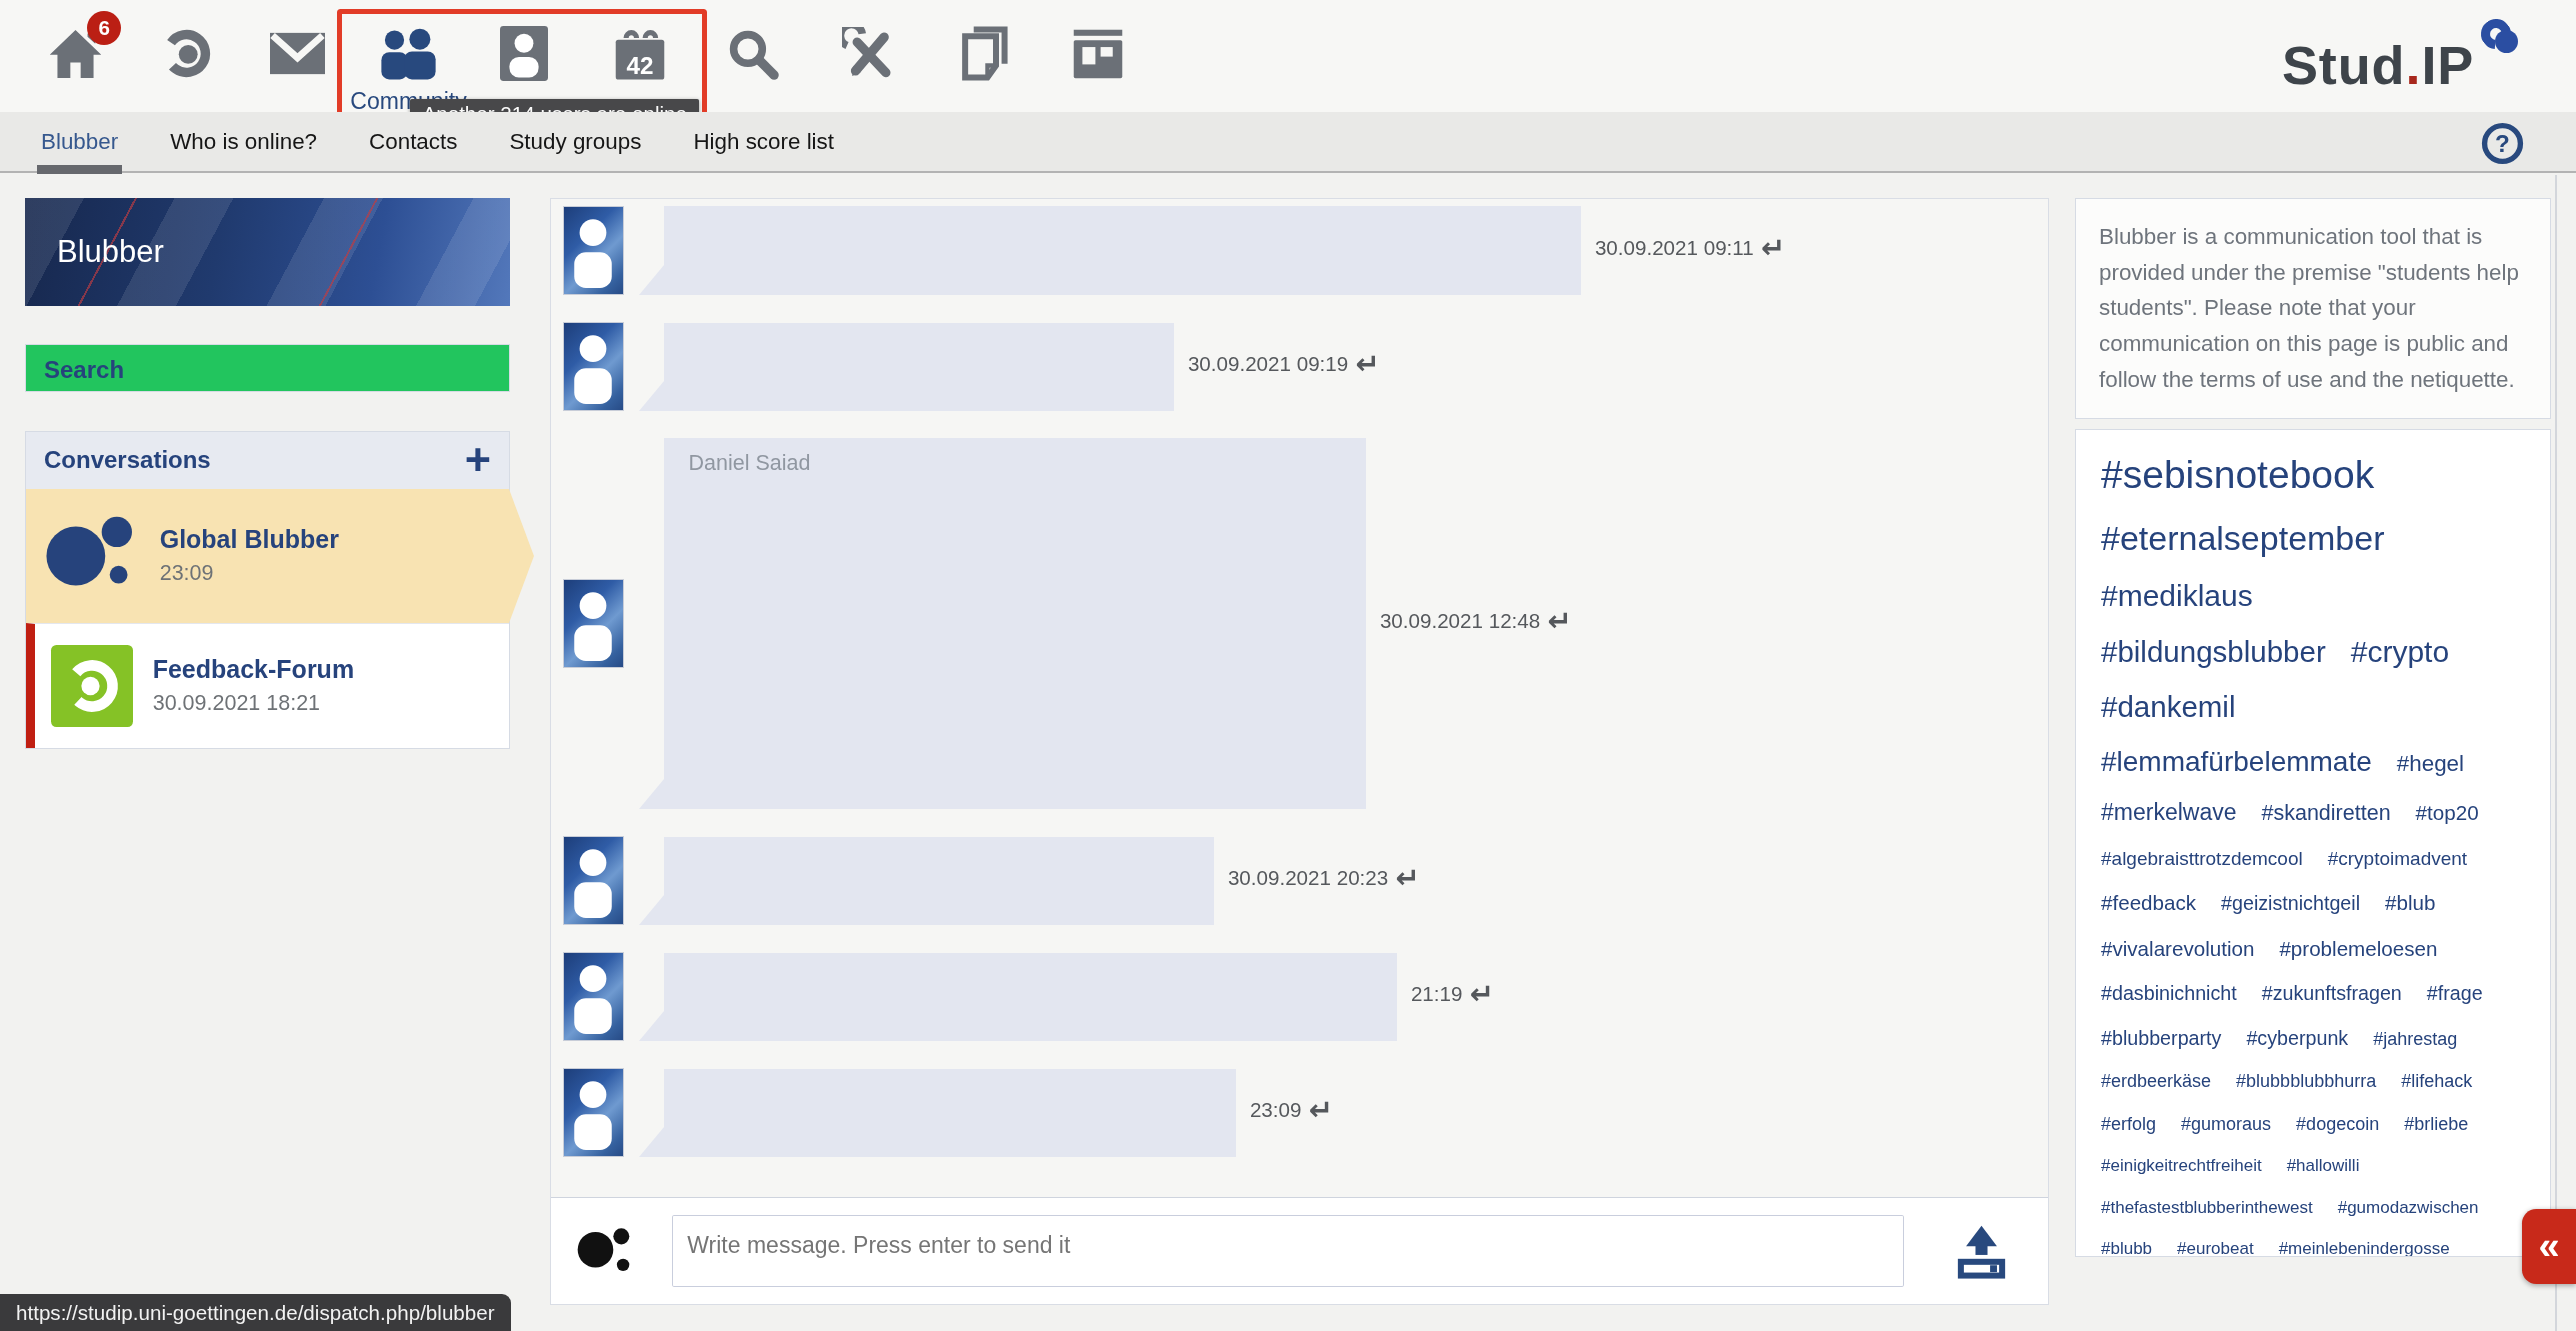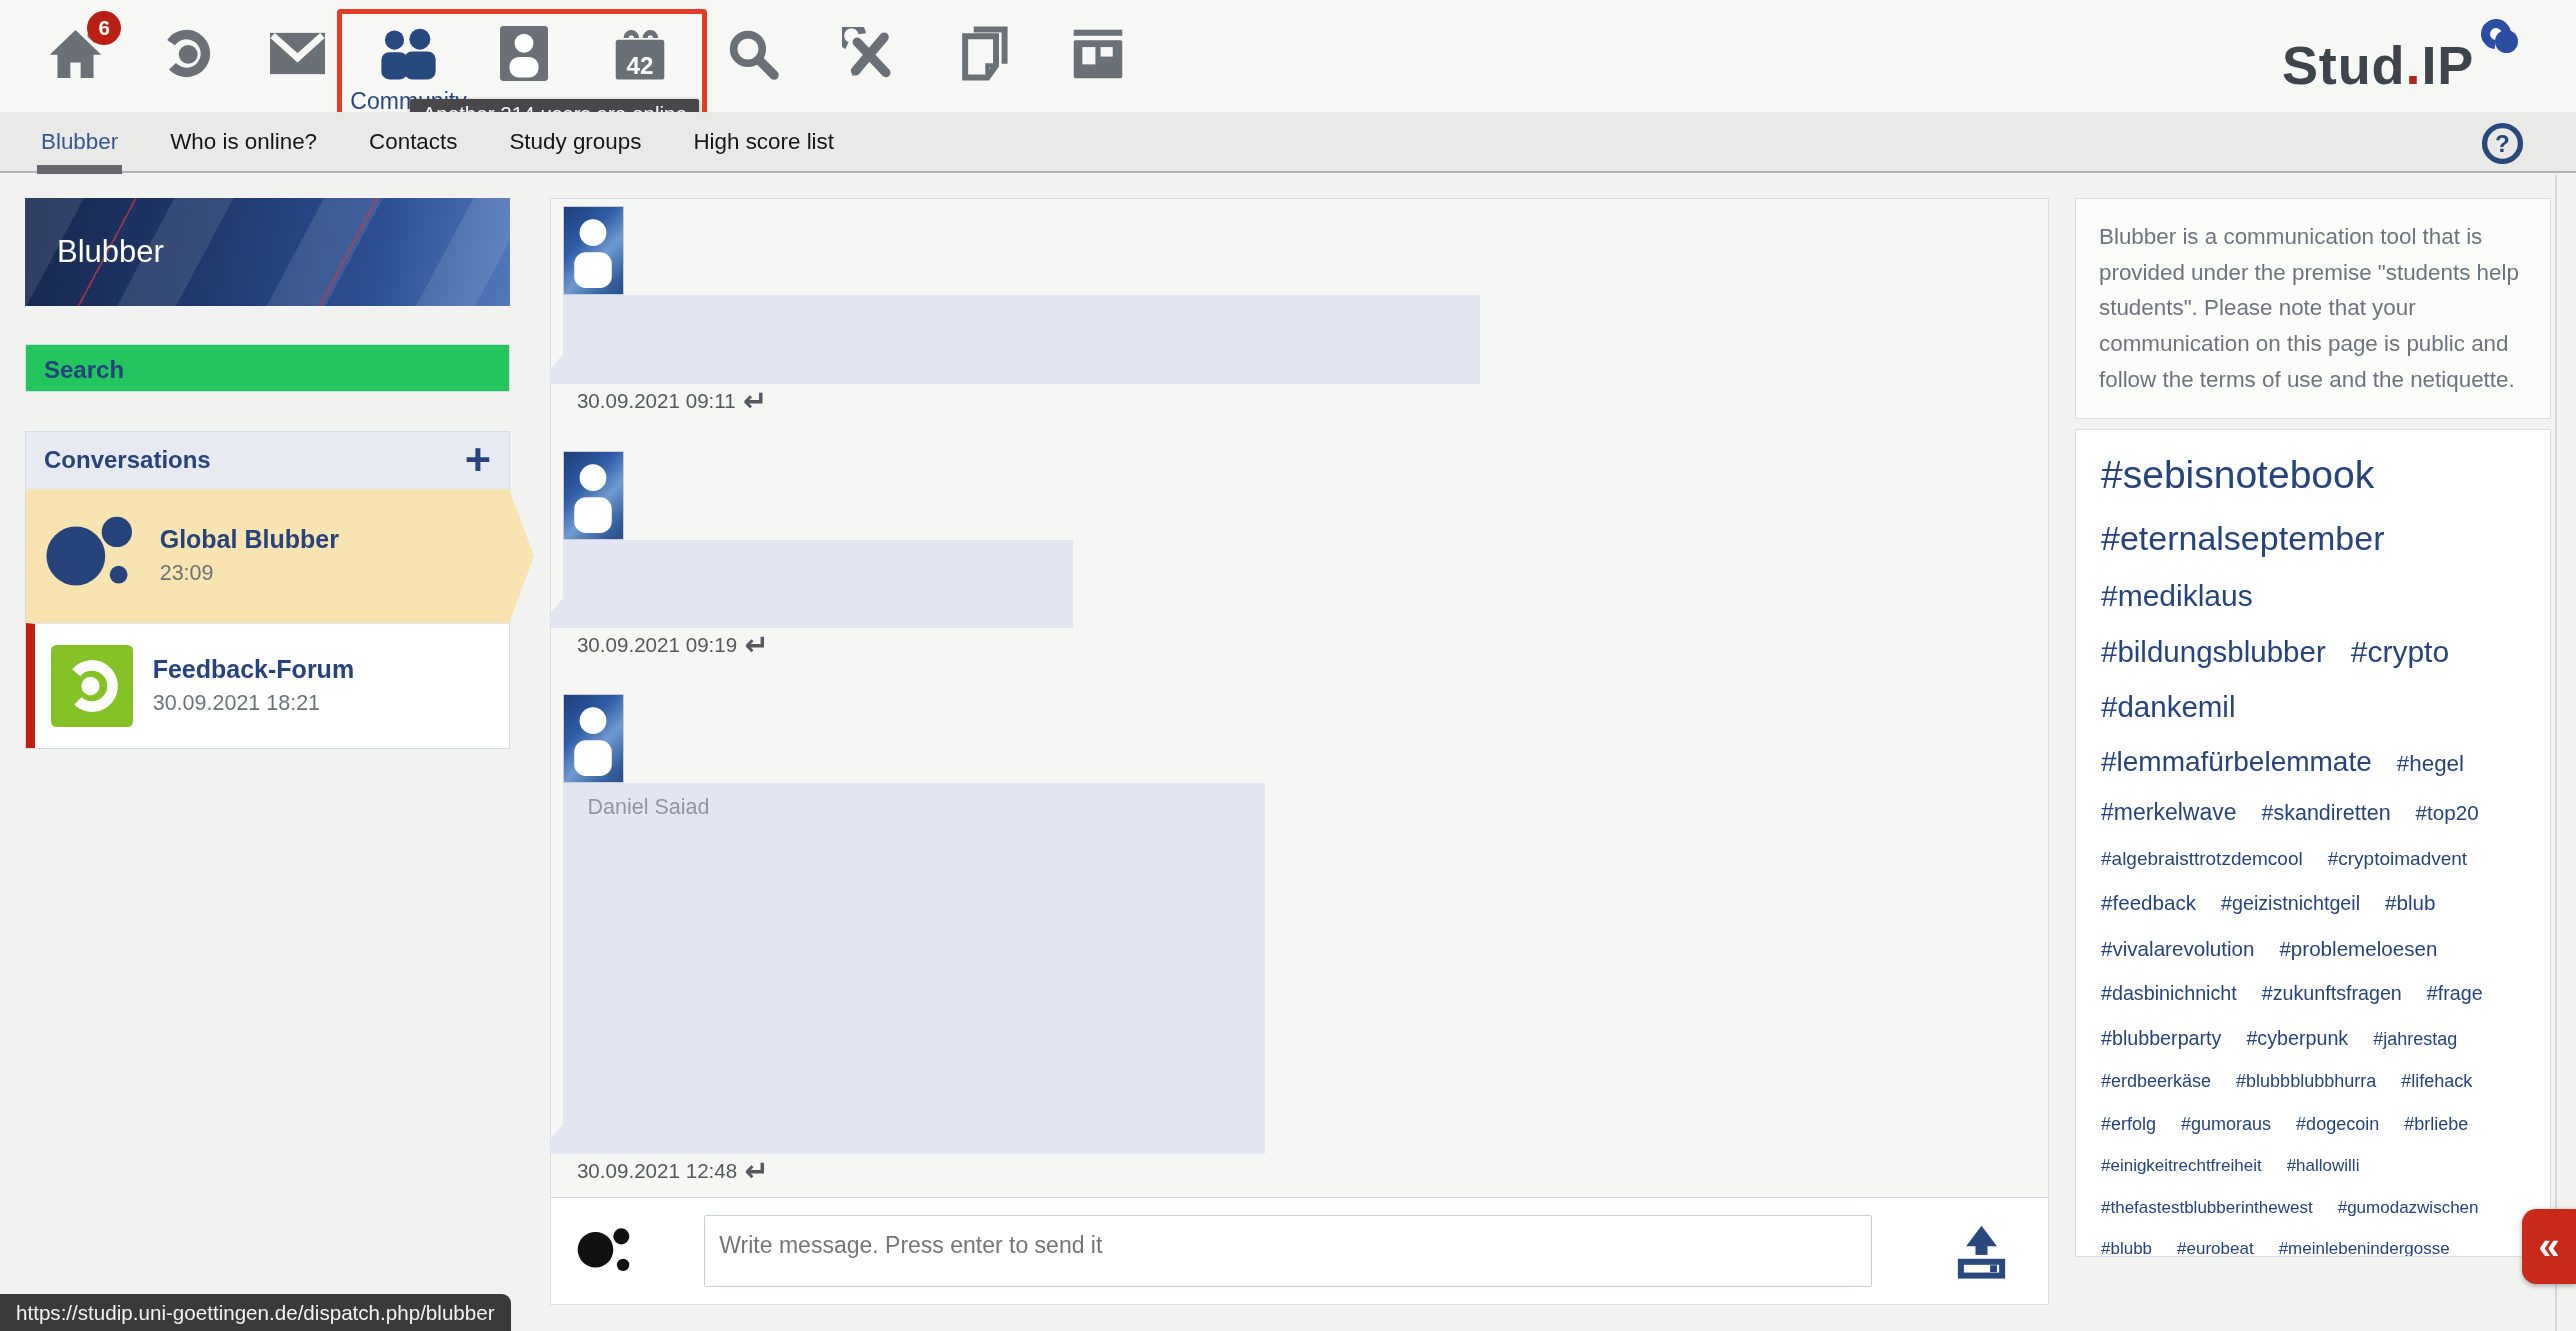--- a/index.html
+++ b/index.html
@@ -70,34 +70,34 @@
   .conv-texts { margin-left:19.7px; }
   .conv-title { color:#26437c; font-size:25px; font-weight:bold; }
   .conv-time { color:#6e7276; font-size:21.5px; margin-top:7.2px; }
   .feedback-avatar { width:82px; height:82px; background:#85c226; border-radius:5.4px; flex:0 0 auto;
     display:flex; align-items:center; justify-content:center; }
 
   
   .chat { position:absolute; left:550px; top:23px; width:1499px; height:1107px;
     background:#f6f6f4; border:1.8px solid #d9dde5; }
   .msg-area { position:absolute; left:0; top:0; right:0; bottom:107px; overflow:hidden; padding:7.2px 16px 0 11.6px; }
-  .msg-row { display:flex; align-items:flex-start; margin-bottom:27px;flex-direction:column; }
+  .msg-row { display:flex; align-items:center; margin-bottom:27px; }
   .msg-avatar { width:61px; height:89px; flex:0 0 auto; margin-right:40px; position:relative; z-index:2;
     background:linear-gradient(135deg,#1d3e7a 0%,#2f5ca6 35%,#6f9ad0 60%,#35619f 85%,#274b86 100%);
     border:1.8px solid #c8cdd8; display:flex; align-items:center; justify-content:center; }
   .bubble { position:relative; background:#e3e6f0; flex:0 0 auto; }
   .bubble::after { content:""; position:absolute; left:-25px; bottom:0; width:0; height:0;
     border-bottom:30px solid #e3e6f0; border-left:25px solid transparent; }
   .bubble .author { position:absolute; left:25px; top:12.5px; color:#9097a1; font-size:21.5px; }
   .msg-meta { display:flex; align-items:center; margin-left:14.3px; margin-bottom:5.4px;
     color:#55585c; font-size:20.6px; white-space:nowrap; }
   .reply-glyph { font-size:29px; font-weight:bold; margin-left:7.2px; color:#55585c; }
 
   .composer { position:absolute; left:0; right:0; bottom:0; height:107px; background:#fff;
-    border-top:1.8px solid #cfd4de; display:flex; align-items:center; padding:0 39px 0 23px;gap:32px; }
+    border-top:1.8px solid #cfd4de; display:flex; align-items:center; padding:0 39px 0 23px; }
   .composer-input { flex:1; height:72px; margin:0 50px 0 39px; border:1.8px solid #c9cedd; border-radius:1.8px;
     background:#fff; font-size:23px; padding:16px 14.3px; color:#333; resize:none; outline:none; font-family:inherit; }
 
   
   .rightbar { position:absolute; left:2075px; top:23px; width:476px; }
   .infobox { background:#fcfcfb; border:1.8px solid #d6dbe4; padding:19.7px 23px;
     color:#6e747c; font-size:22.4px; line-height:1.6; }
   .tagbox { margin-top:10.7px; background:#fff; border:1.8px solid #d6dbe4; padding:23px 25px;
     height:828px; overflow:hidden; }
   .tag { display:inline-block; color:#26437c; margin:0 25px 21.5px 0; cursor:pointer; text-decoration:none; }

